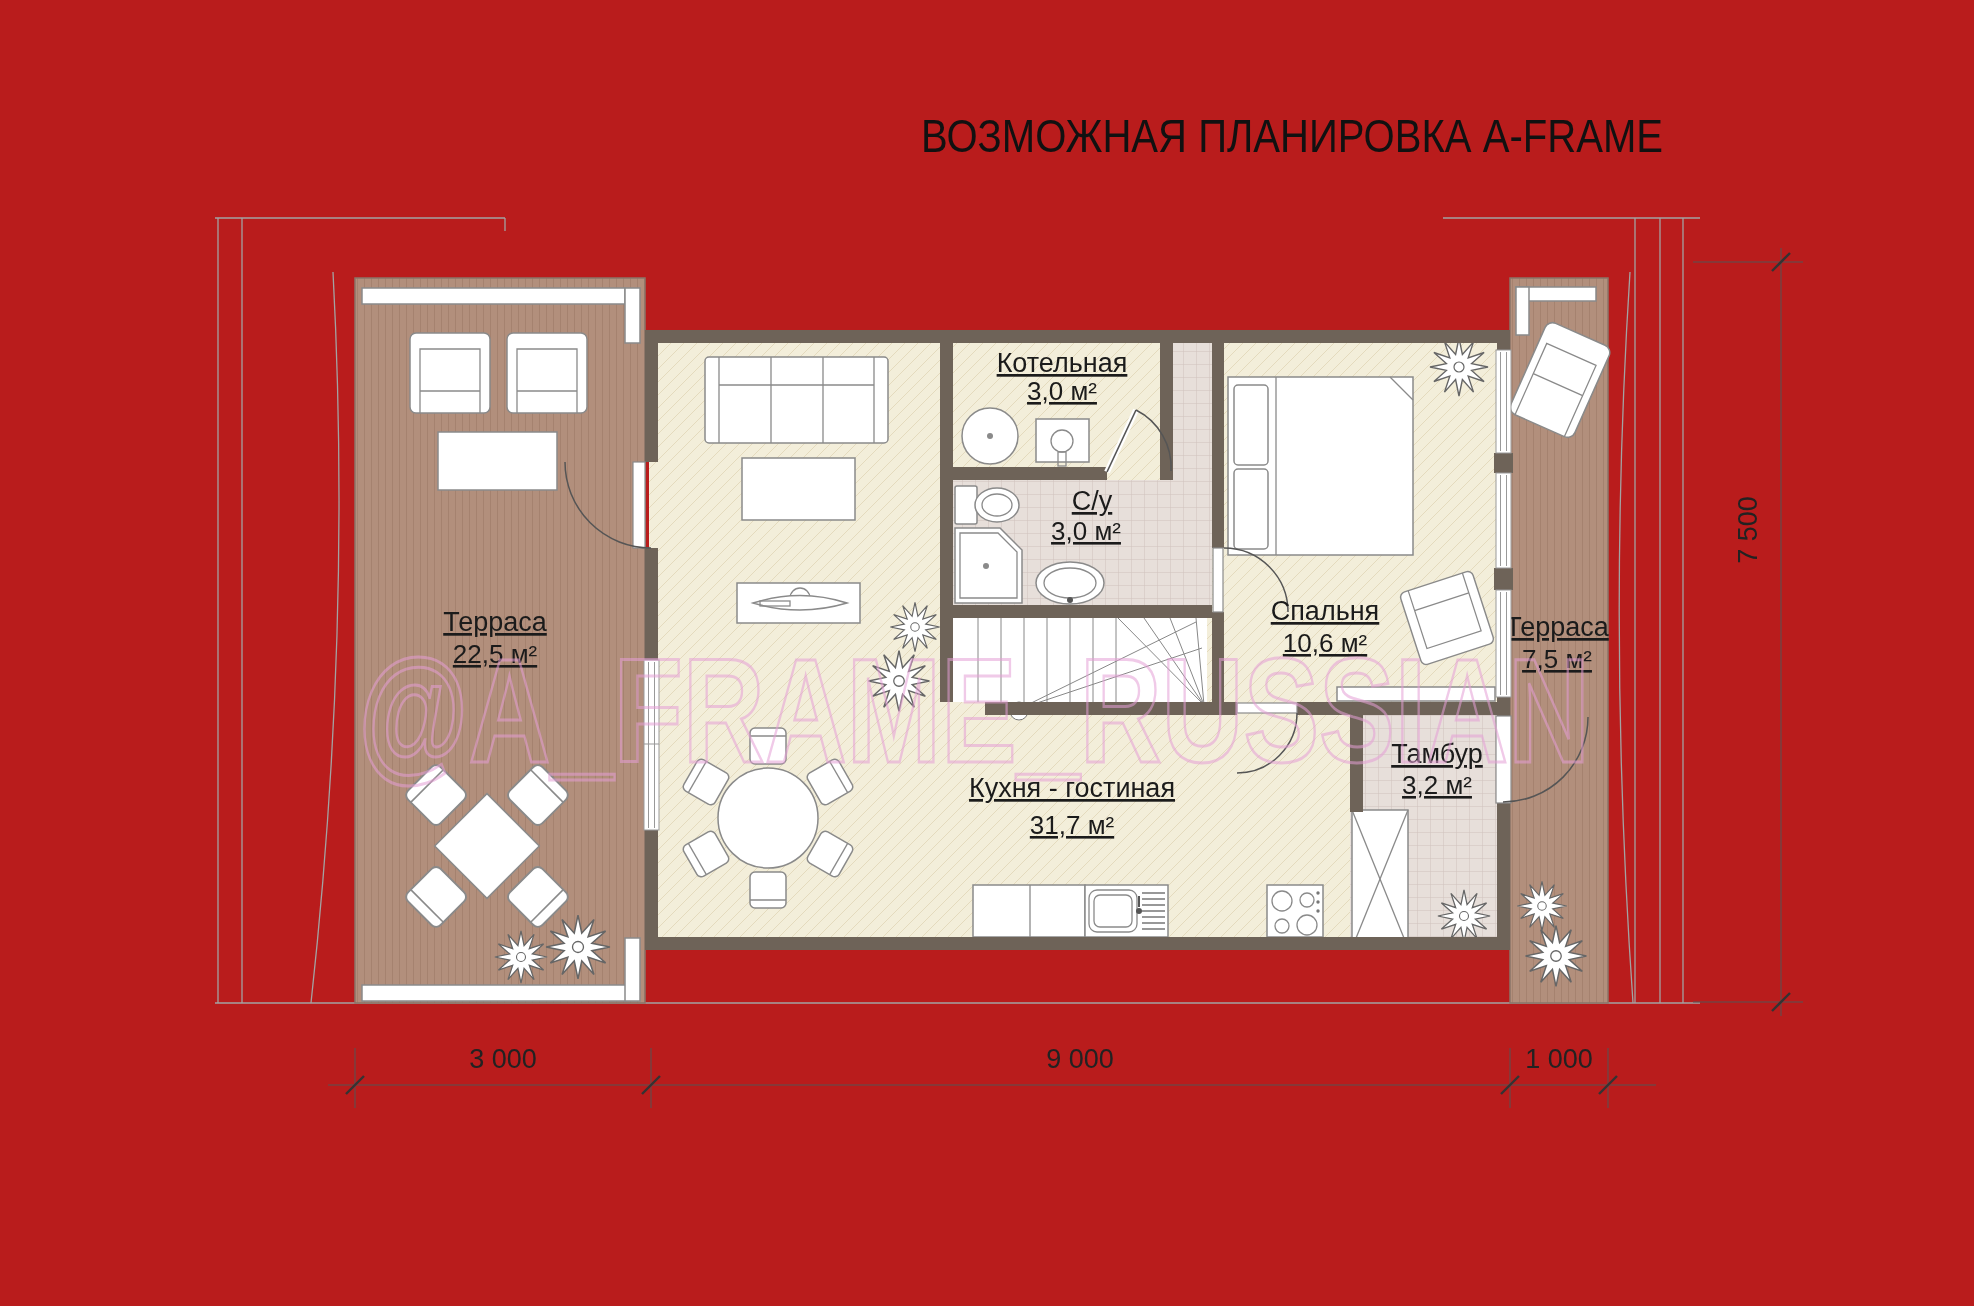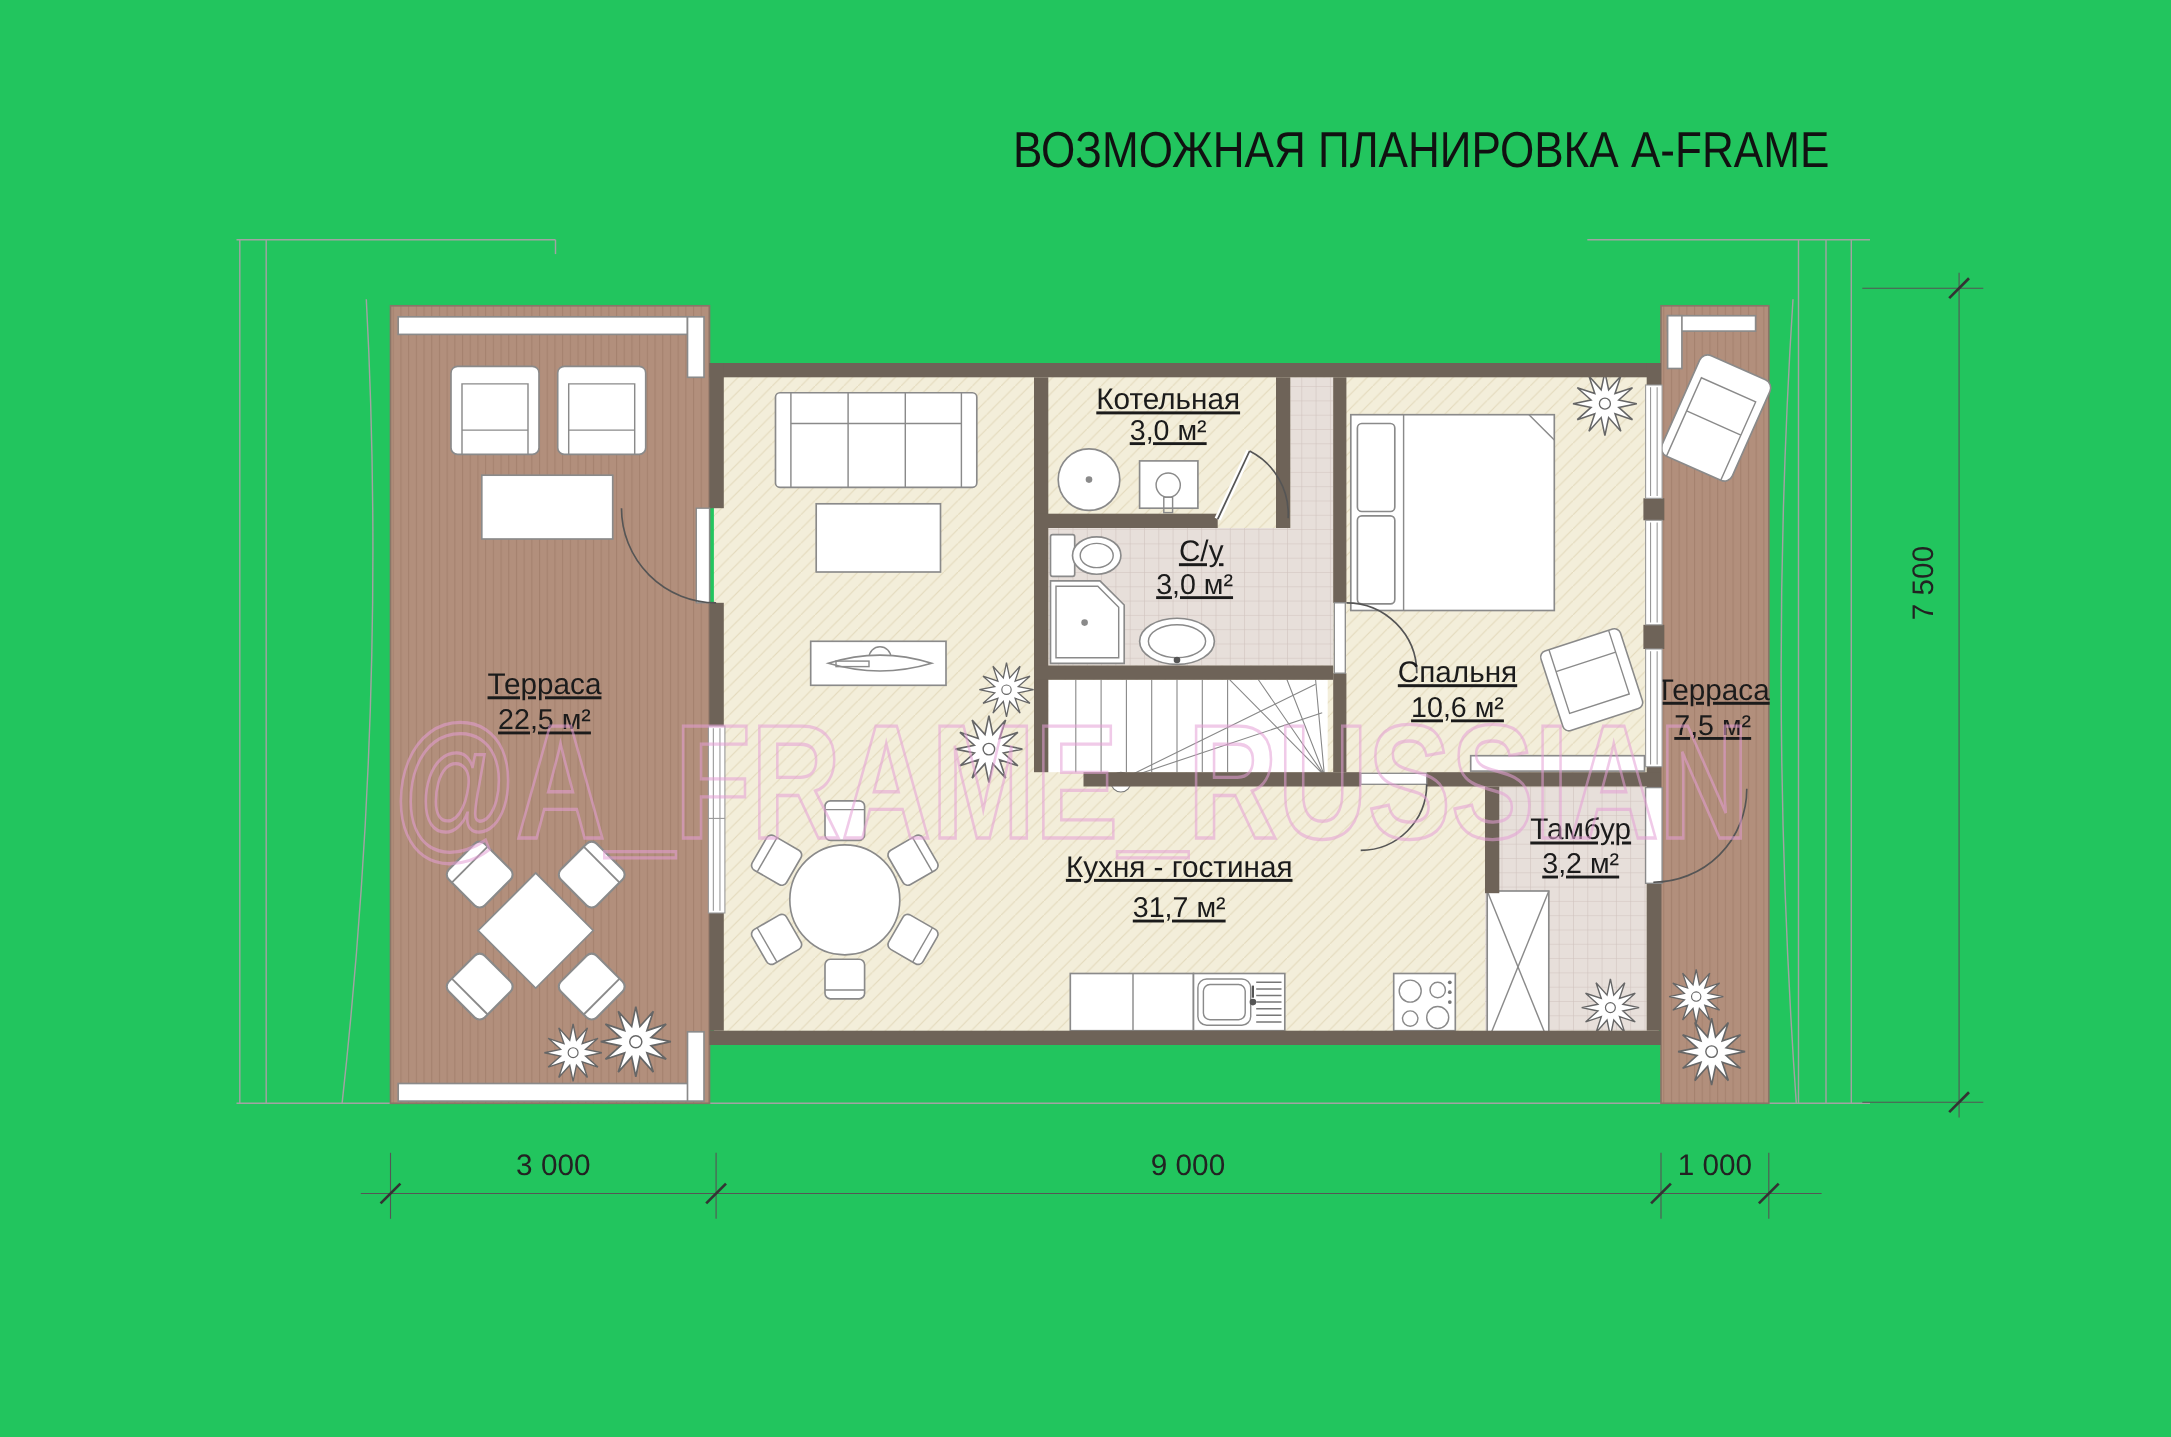--- a/index.html
+++ b/index.html
@@ -1,16 +1,16 @@
 <!DOCTYPE html>
 <html><head>
 <meta charset="utf-8">
 <style>
   html,body{margin:0;padding:0;background:#ffffff;}
-  .page{position:relative;width:1974px;height:1306px;background:#22c55e;overflow:hidden;
+  .page{position:relative;width:1974px;height:1306px;background:#b91c1c;overflow:hidden;
         font-family:"Liberation Sans", sans-serif;}
   svg text{font-family:"Liberation Sans", sans-serif;}
   .u{text-decoration:underline;}
   .rlabel{fill:#1b1b1b;font-size:27px;}
   .rarea{fill:#1b1b1b;font-size:26px;}
   .dim{fill:#222;font-size:27px;}
   .furn{fill:#ffffff;stroke:#8a8a8a;stroke-width:1.5;}
   .furnln{fill:none;stroke:#8a8a8a;stroke-width:1.3;}
   .wall{fill:#6e6358;stroke:none;}
   .arc{fill:none;stroke:#555;stroke-width:1.5;}

